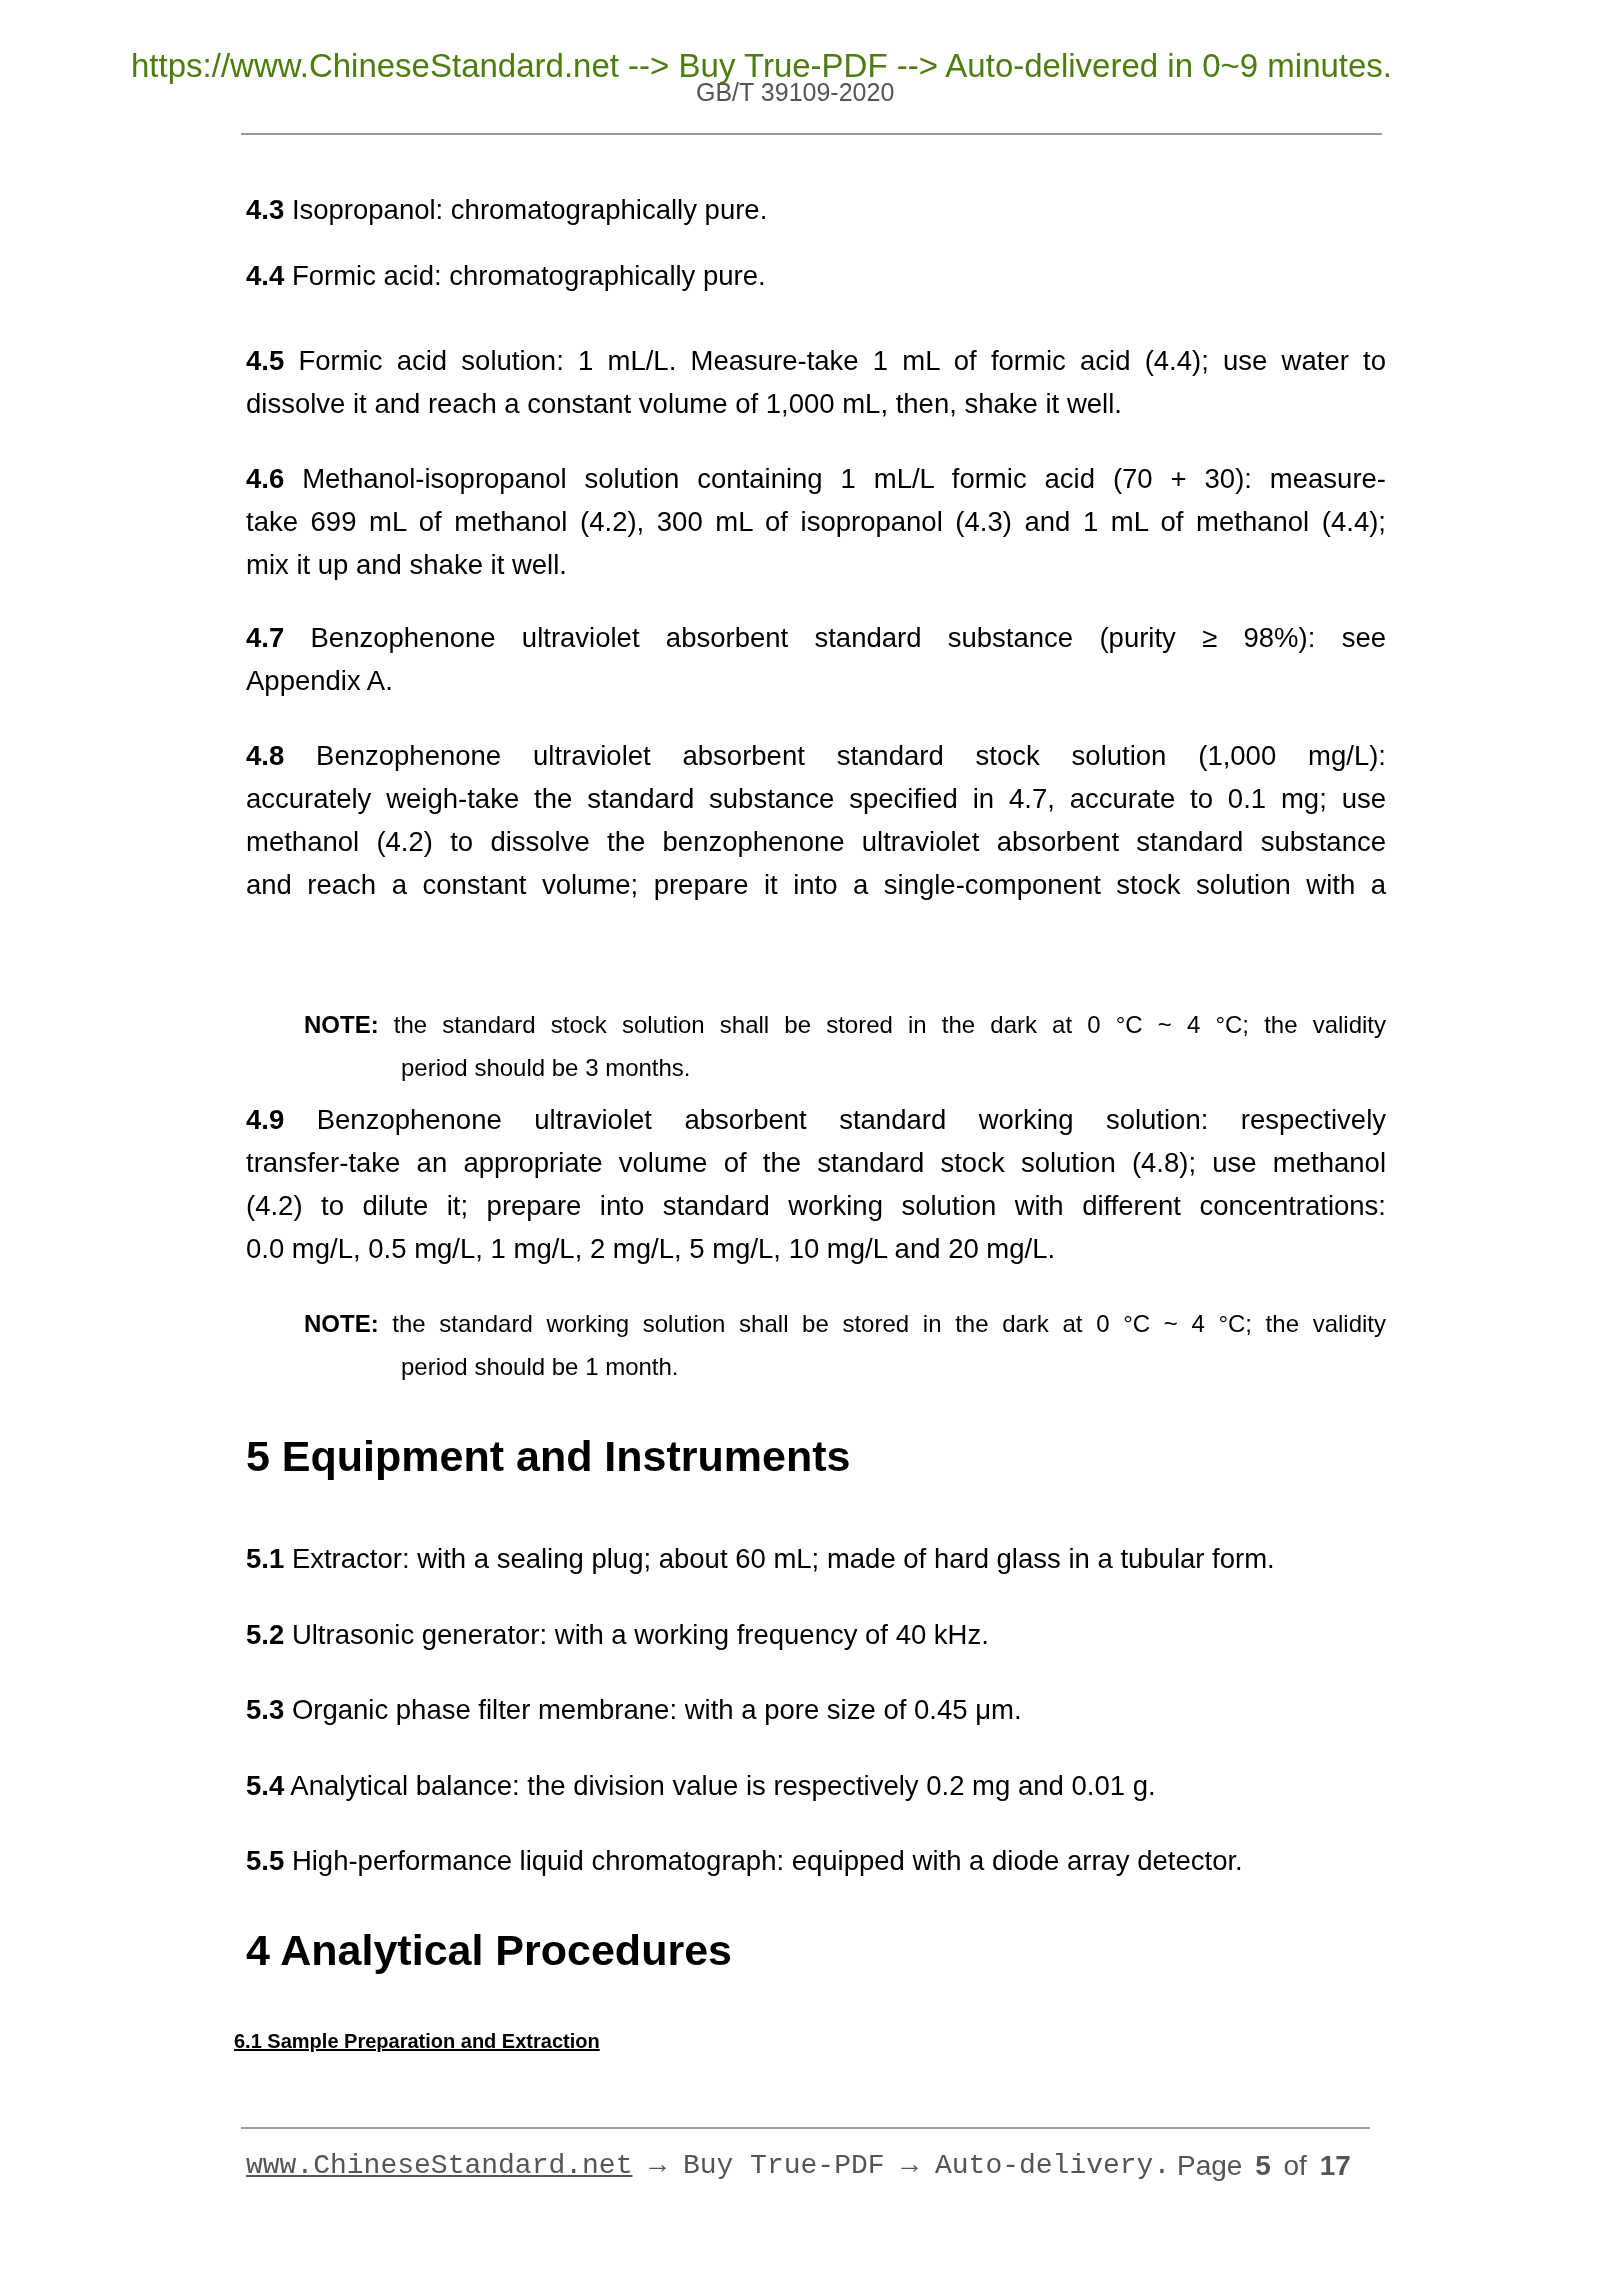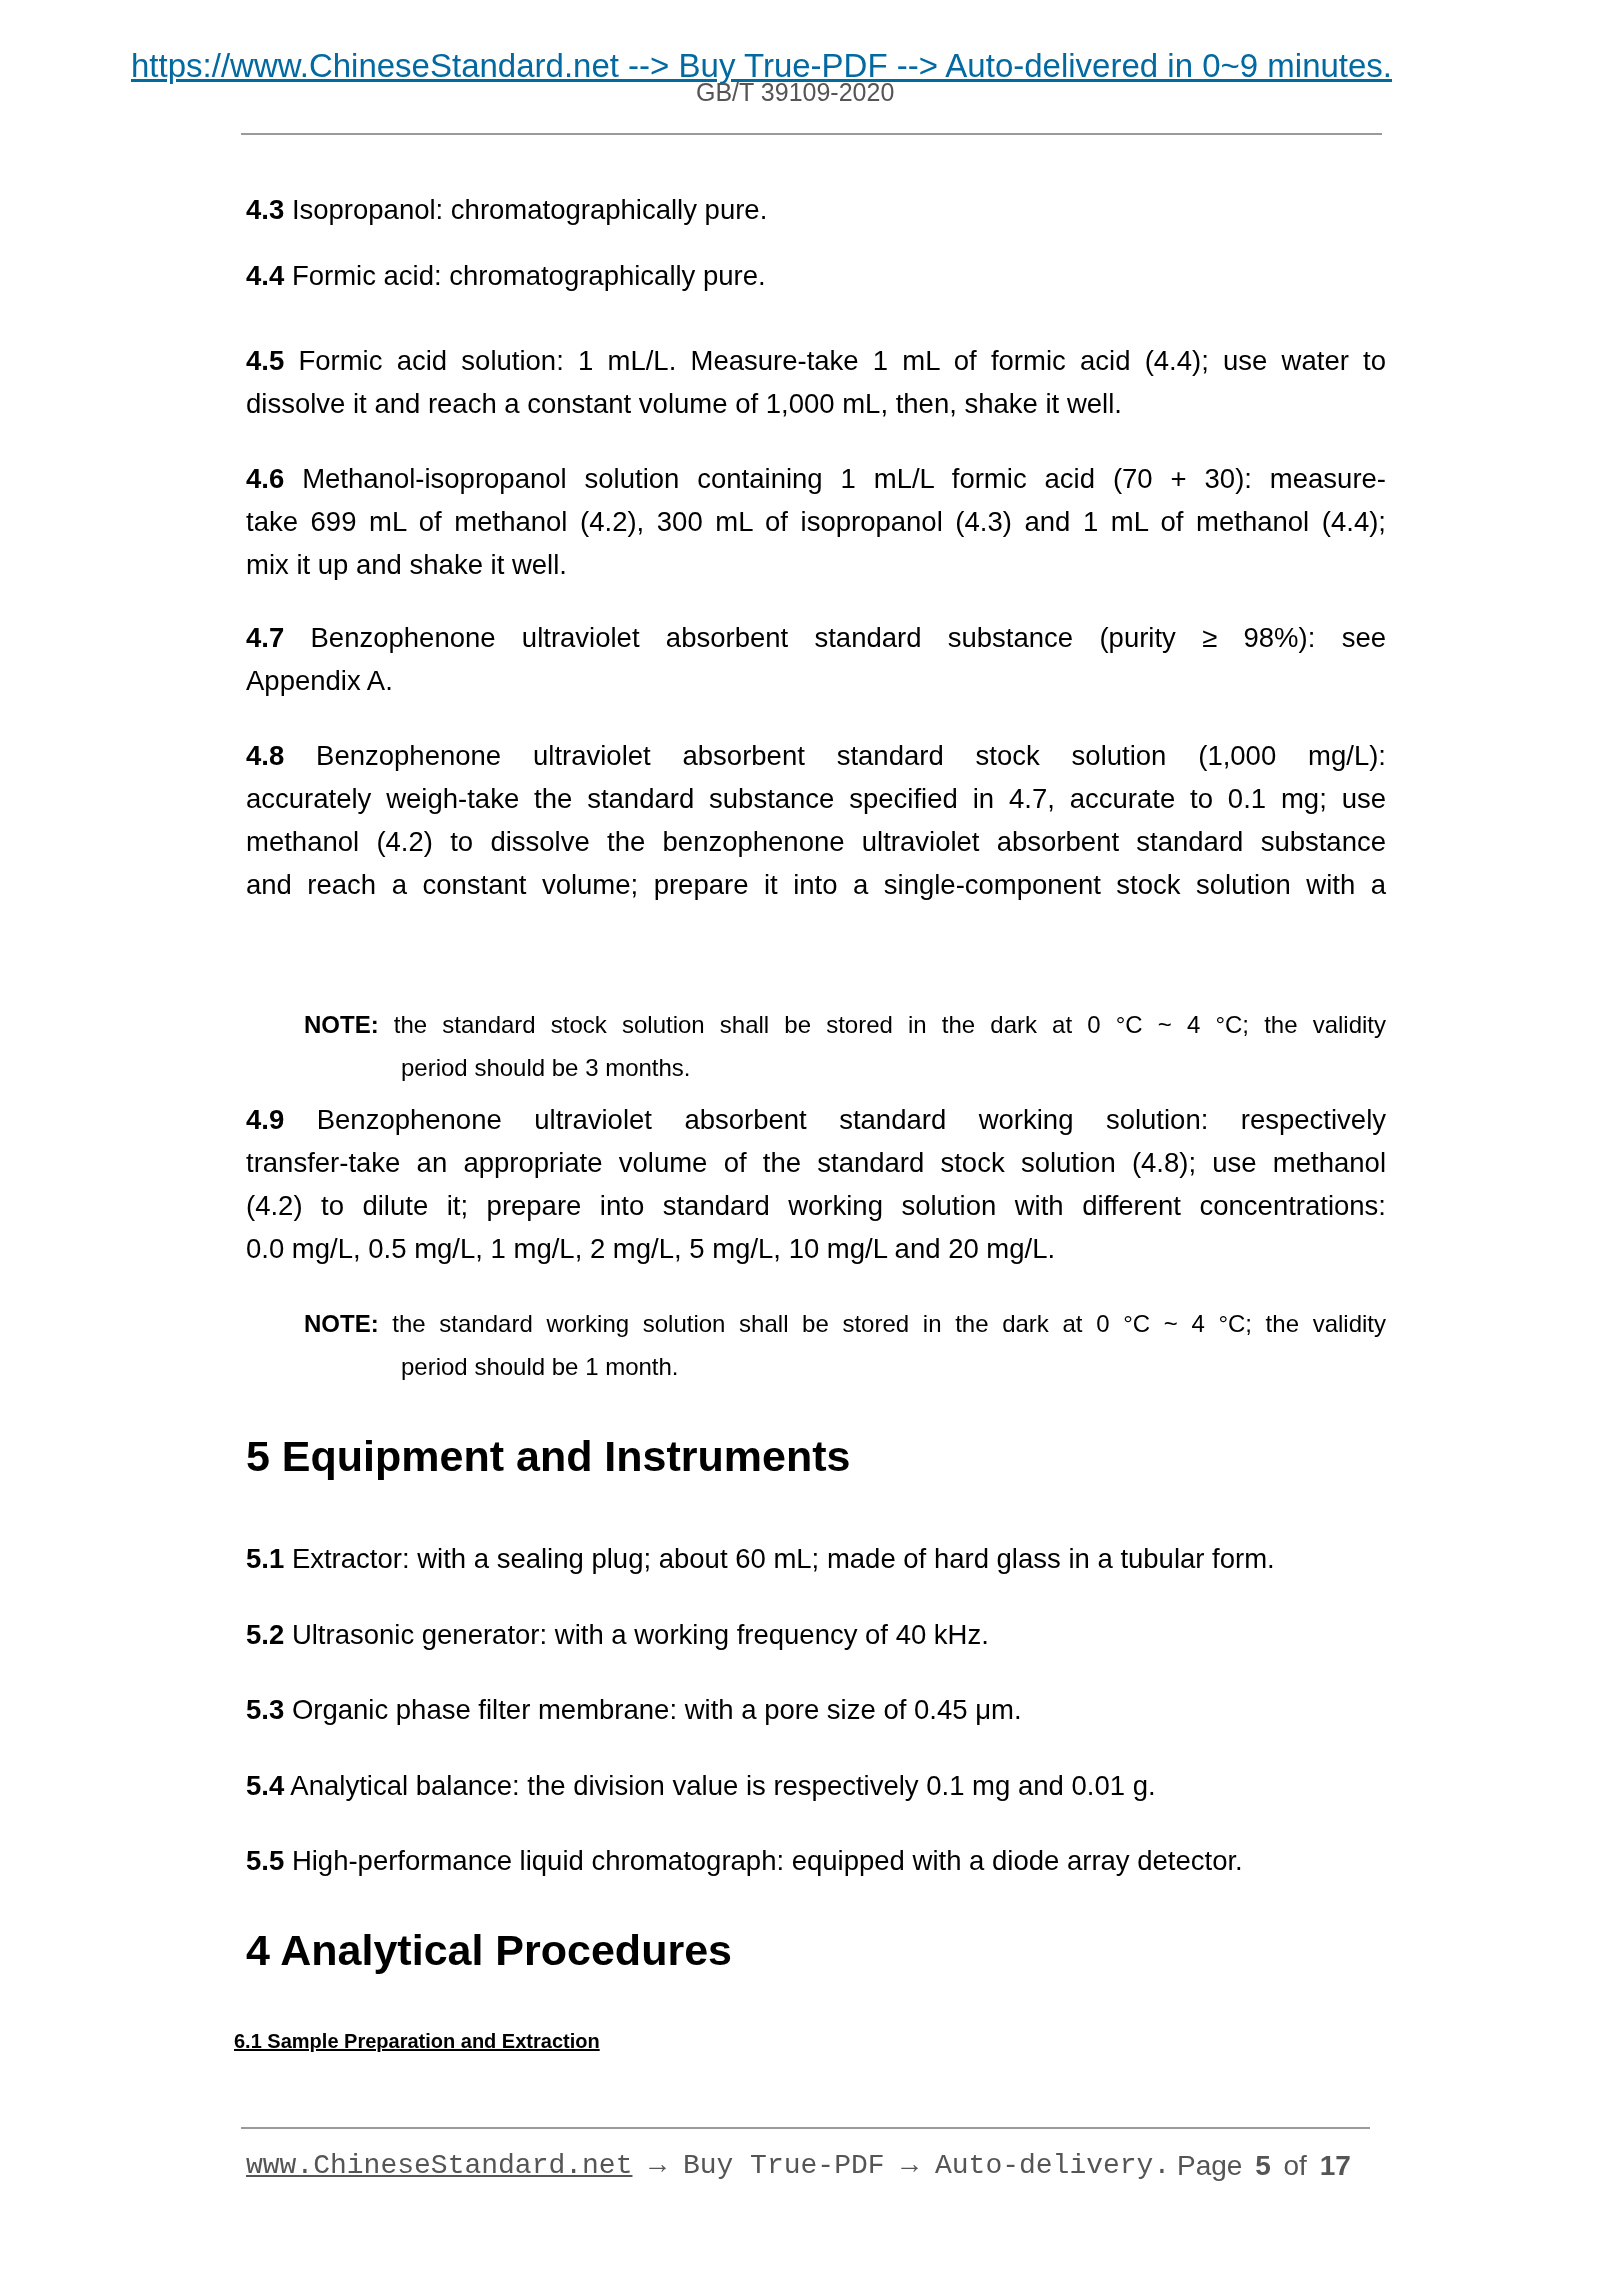--- a/index.html
+++ b/index.html
@@ -1,19 +1,19 @@
 <!DOCTYPE html>
 <html style="font-size:13.3px"><head>
 <meta charset="utf-8">
 <style>
   html, body { margin: 0; padding: 0; background: #ffffff; }
   body { width: 1623px; height: 2295px; position: relative; overflow: hidden;
          font-family: "Liberation Sans", sans-serif; color: #000; }
   .abs { position: absolute; white-space: nowrap; }
-  .hdr-url { left: 131px; top: 47px; font-size: 33px; color: #0369a1; letter-spacing: 0px; text-decoration: underline; }
+  .hdr-url { left: 131px; top: 47px; font-size: 33px; color: #4d7c0f; letter-spacing: 0px; }
   .hdr-std { left: 696px; top: 78px; font-size: 25px; color: #555; }
   .rule { position: absolute; height: 1.7px; background: #9a9a9a; }
   .p { position: absolute; left: 246px; width: 1140px; font-size: 27.5px; line-height: 43px; }
   .p .line { display: block; height: 43px; white-space: nowrap; }
   .p .line.j { text-align: justify; text-align-last: justify; white-space: normal; }
   .num { font-weight: bold; }
   .note { position: absolute; left: 304px; width: 1082px; font-size: 24px; line-height: 43px; }
   .note .line { display: block; height: 43px; white-space: nowrap; }
   .note .line.j { text-align: justify; text-align-last: justify; white-space: normal; }
   .note .cont { padding-left: 97px; }
@@ -84,21 +84,21 @@
 <div class="p" style="top:1537px;">
   <span class="line"><span class="num">5.1</span> <span>Extractor: with a sealing plug; about 60 mL; made of hard glass in a tubular form.</span></span>
 </div>
 <div class="p" style="top:1613px;">
   <span class="line"><span class="num">5.2</span> <span>Ultrasonic generator: with a working frequency of 40 kHz.</span></span>
 </div>
 <div class="p" style="top:1688px;">
   <span class="line"><span class="num">5.3</span> <span>Organic phase filter membrane: with a pore size of 0.45 μm.</span></span>
 </div>
 <div class="p" style="top:1764px;">
-  <span class="line"><span class="num">5.4</span> <span>Analytical balance: the division value is respectively 0.1 mg and 0.01 g.</span></span>
+  <span class="line"><span class="num">5.4</span> <span>Analytical balance: the division value is respectively 0.2 mg and 0.01 g.</span></span>
 </div>
 <div class="p" style="top:1839px;">
   <span class="line"><span class="num">5.5</span> <span>High-performance liquid chromatograph: equipped with a diode array detector.</span></span>
 </div>
 
 <div class="h1" style="top:1926px;">4 Analytical Procedures</div>
 <div class="h2" style="top:2030px;">6.1 Sample Preparation and Extraction</div>
 
 <div class="rule" style="left:241px; top:2127px; width:1129px;"></div>
 <div class="footer" style="left:246px;font-family:Liberation Mono, monospace;">

